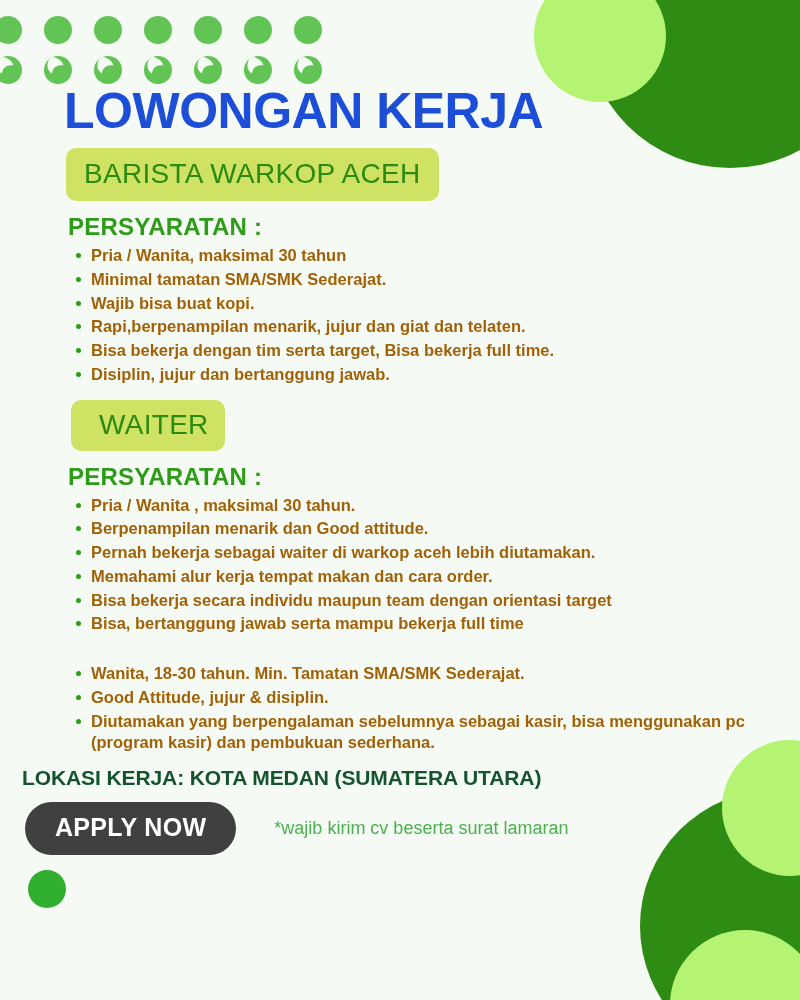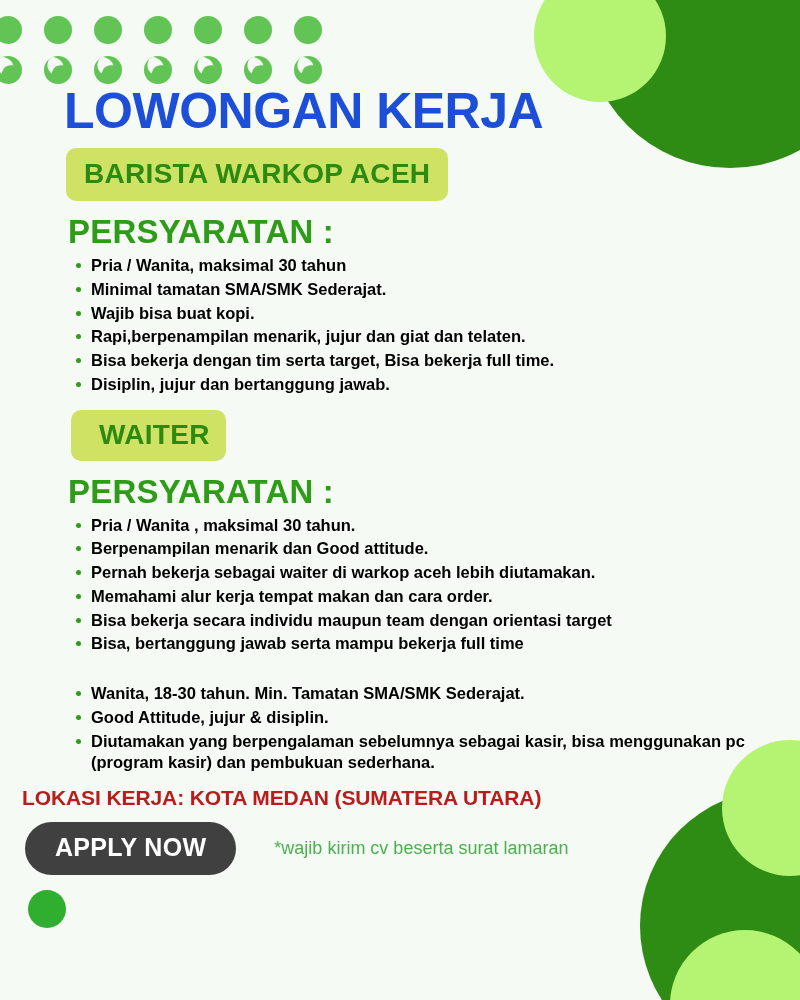--- a/index.html
+++ b/index.html
@@ -136,56 +136,56 @@
     font-weight: bold;
     letter-spacing: -0.5px;
     line-height: 1;
     margin: 86px 0 0 48px;
   }
 
   .pill {
     display: inline-block;
     background: #cfe264;
     color: #2b8a12;
-    font-weight: bold;
+    font-weight: normal;
     border-radius: 10px;
     line-height: 1;
   }
 
   .pill-role-wide {
     font-size: 28px;
     padding: 12px 18px 13px 18px;
     margin: 12px 0 0 50px;
     letter-spacing: 0.3px;
   }
 
   .pill-role {
     font-size: 28px;
     padding: 11px 16px 12px 28px;
     margin: 0 0 0 55px;
     letter-spacing: 0.3px;
   }
 
   .section-heading {
     color: #2e9c18;
-    font-size: 33px;
+    font-size: 24px;
     font-weight: bold;
     margin: 12px 0 4px 52px;
     letter-spacing: 0.2px;
   }
 
   .req-list {
     list-style: none;
     margin: 0 0 0 58px;
     padding: 0;
   }
 
   .req-item {
     position: relative;
-    color: #000000;
+    color: #a16207;
     font-size: 16.5px;
     font-weight: bold;
     line-height: 1.32;
     padding-left: 17px;
     margin-bottom: 2px;
     max-width: 716px;
   }
 
   .req-item::before {
     content: "";
@@ -194,21 +194,21 @@
     top: 8px;
     width: 5px;
     height: 5px;
     border-radius: 50%;
     background: #2e9c18;
   }
 
   .gap-after-list { height: 12px; }
 
   .lokasi-line {
-    color: #b91c1c;
+    color: #14532d;
     font-size: 21px;
     font-weight: bold;
     margin: 12px 0 0 6px;
     letter-spacing: -0.1px;
   }
 
   .apply-row {
     display: flex;
     align-items: center;
     margin: 12px 0 0 9px;

